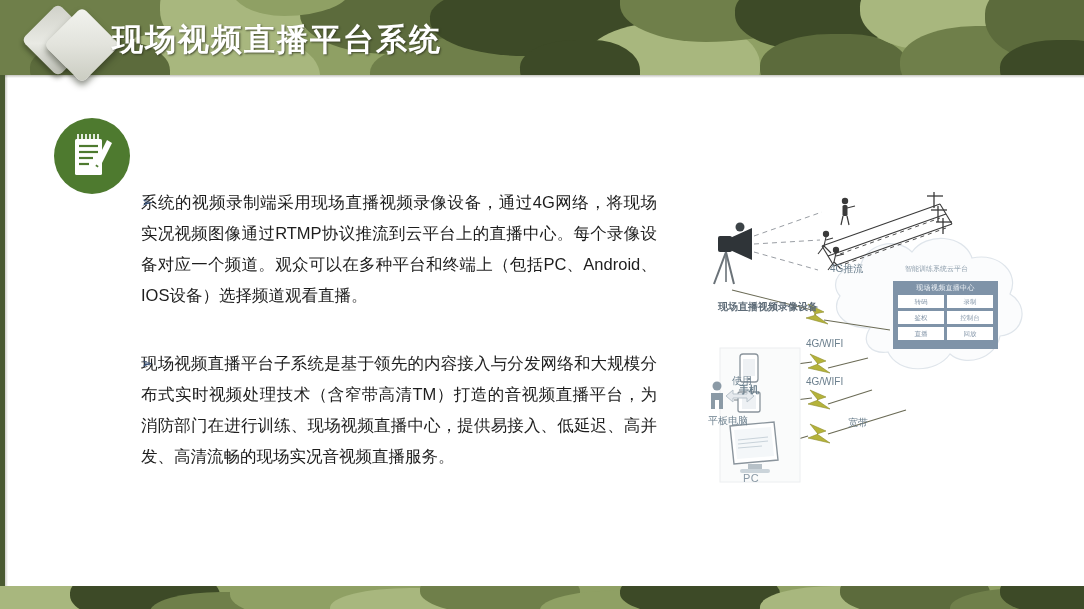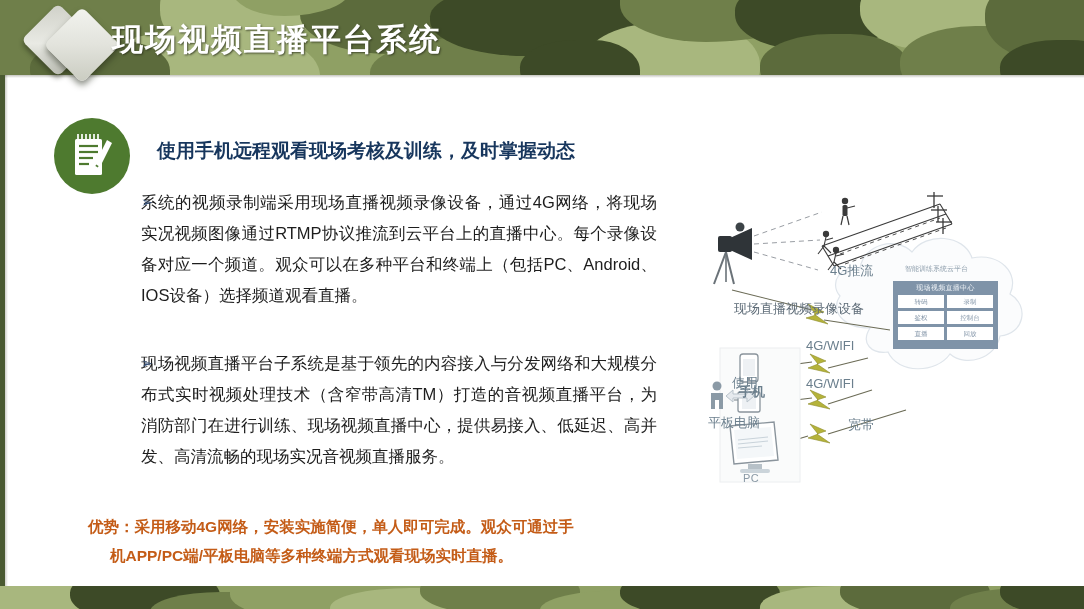--- a/index.html
+++ b/index.html
@@ -138,21 +138,21 @@
 
   
   #diagram {
     position: absolute;
     left: 700px; top: 178px;
     width: 360px; height: 318px;
   }
   #diagram svg { display: block; }
   .diag-label {
     position: absolute;
-    font-size: 13px;
+    font-size: 10px;
     color: #6b7f8d;
     white-space: nowrap;
     font-family: "Liberation Sans", "DejaVu Sans", sans-serif;
   }
   .diag-label.dark { color: #5d6b77; }
   .diag-label.pc { font-size: 11px; color: #8a99a5; letter-spacing: .5px; }
 
   .cloud-box {
     position: absolute;
     left: 193px; top: 103px;
@@ -244,36 +244,31 @@
       </g>
 
       <g>
         <path d="M23 34 L36 8 L41 11 L28 37 Z" fill="#ffffff"></path>
         <path d="M23 34 L28 37 L23.5 39.5 Z" fill="#ffffff"></path>
         <path d="M24.8 33.3 L27.2 34.7" stroke="#4e7a2f" stroke-width="1.6"></path>
       </g>
     </svg>
   </div>
 
-  <div id="lead-heading">使用手机远程观看现场考核及训练，及时掌握动态</div>
 
   <div class="bullet-block" id="bullet-1">
     <span class="bullet-marker">➢</span>
     <span class="bullet-text">系统的视频录制端采用现场直播视频录像设备，通过4G网络，将现场实况视频图像通过RTMP协议推流到云平台上的直播中心。每个录像设备对应一个频道。观众可以在多种平台和终端上（包括PC、Android、IOS设备）选择频道观看直播。</span>
   </div>
 
   <div class="bullet-block" id="bullet-2">
     <span class="bullet-marker">➢</span>
     <span class="bullet-text">现场视频直播平台子系统是基于领先的内容接入与分发网络和大规模分布式实时视频处理技术（含窄带高清TM）打造的音视频直播平台，为消防部门在进行训练、现场视频直播中心，提供易接入、低延迟、高并发、高清流畅的现场实况音视频直播服务。</span>
   </div>
 
-  <div id="advantage">
-    <span>优势：采用移动4G网络，安装实施简便，单人即可完成。观众可通过手</span><br>
-    <span class="indent"></span><span>机APP/PC端/平板电脑等多种终端方式观看现场实时直播。</span>
-  </div>
 
   <div id="diagram">
 
     <svg width="360" height="318" viewBox="0 0 360 318">
 
       <g>
         <path d="M170 150
                  C142 150 130 132 140 118
                  C128 104 142 86 160 90
                  C164 66 196 58 212 74
@@ -390,21 +385,21 @@
 
       <g>
         <circle cx="17" cy="208" r="4.5" fill="#8b9aa6"></circle>
         <path d="M11 215 h12 v16 h-4 v-9 h-4 v9 h-4 Z" fill="#8b9aa6"></path>
       </g>
       <g>
         <polygon points="26,218 33,212 33,216 47,216 47,212 54,218 47,224 47,220 33,220 33,224" fill="#e6eaee" stroke="#b9c3cb" stroke-width="1"></polygon>
       </g>
     </svg>
 
-    <div class="diag-label dark" style="left:34px; top:122px;">现场直播视频录像设备</div>
+    <div class="diag-label dark" style="left:18px; top:122px;font-weight:bold;">现场直播视频录像设备</div>
     <div class="diag-label" style="left:130px; top:84px;">4G推流</div>
     <div class="diag-label" style="left:106px; top:160px;">4G/WIFI</div>
     <div class="diag-label" style="left:106px; top:198px;">4G/WIFI</div>
     <div class="diag-label" style="left:148px; top:238px;">宽带</div>
     <div class="diag-label" style="left:32px; top:196px;">使用</div>
 
     <div class="diag-label" style="left:39px; top:205px;font-weight:bold;">手机</div>
     <div class="diag-label" style="left:8px; top:236px;">平板电脑</div>
     <div class="diag-label pc" style="left:43px; top:294px;">PC</div>
 

